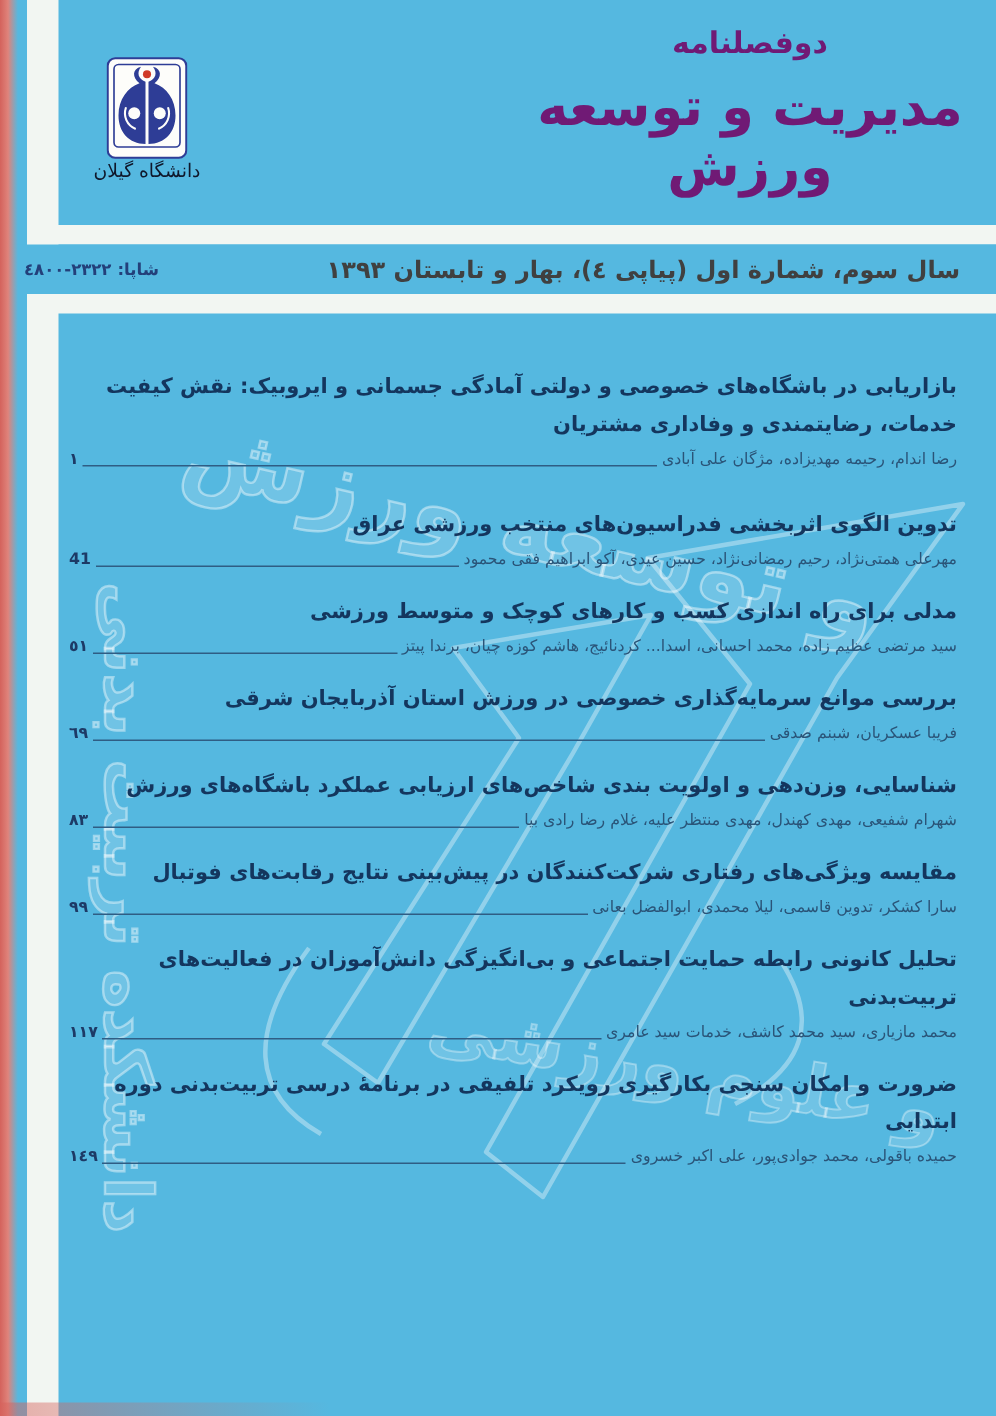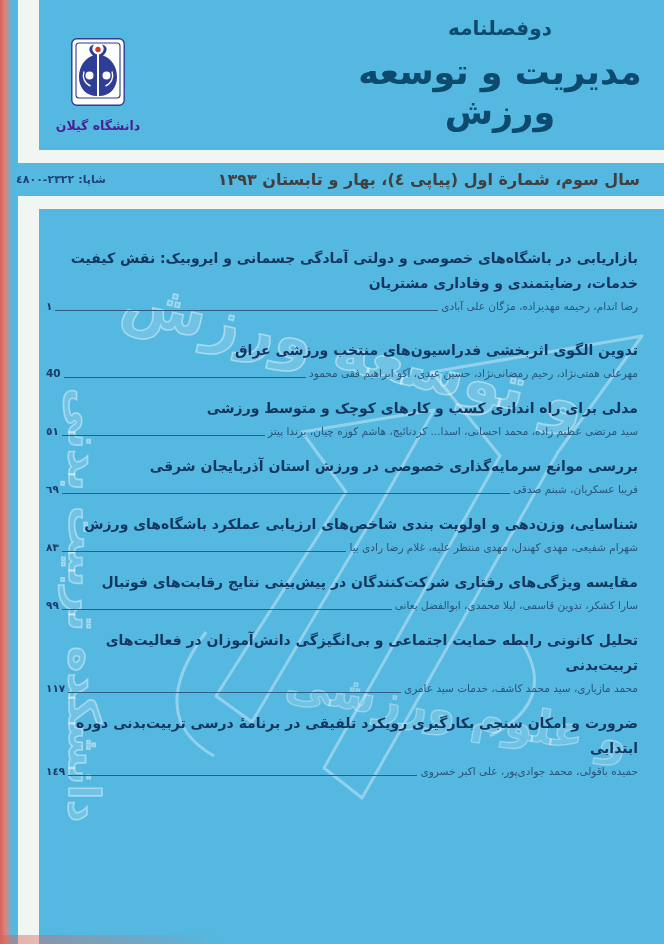--- a/index.html
+++ b/index.html
@@ -21,23 +21,23 @@
   .band-white.top{top:150px;}
   .band-white.bottom{top:196px;}
   .issue-band{position:absolute;left:0;right:0;top:163px;height:33px;background:#55b8e0;z-index:2;}
   .issue-line{position:absolute;top:0;bottom:0;right:24px;display:flex;align-items:center;
     font-size:16px;font-weight:bold;color:#404040;letter-spacing:.2px;}
   .issn{position:absolute;top:0;bottom:0;left:16px;display:flex;align-items:center;gap:4px;
     font-size:11px;font-weight:bold;color:#23407a;}
   
   .logo-block{position:absolute;top:38px;left:50px;width:96px;z-index:3;text-align:center;}
   .logo-box{display:block;margin:0 auto;}
-  .univ-name{margin-top:12px;font-size:12.5px;font-weight:bold;color:#4c1d95;}
+  .univ-name{margin-top:0;font-size:12.5px;font-weight:normal;color:#0f172a;}
   
-  .masthead{position:absolute;top:16px;right:14px;width:300px;text-align:center;z-index:3;color:#0c4a6e;}
+  .masthead{position:absolute;top:16px;right:14px;width:300px;text-align:center;z-index:3;color:#701a75;}
   .journal-type{font-size:20px;font-weight:bold;margin-bottom:12px;}
   .journal-title{font-size:35px;font-weight:800;letter-spacing:.5px;}
   
   .wm{position:absolute;z-index:1;font-weight:bold;color:rgba(255,255,255,.16);
     -webkit-text-stroke:1.6px rgba(255,255,255,.42);white-space:nowrap;pointer-events:none;}
   .wm-1{top:318px;left:150px;width:440px;font-size:62px;transform:rotate(13deg);}
   .wm-2{top:575px;left:-155px;width:470px;height:60px;font-size:44px;text-align:center;transform:rotate(90deg);}
   .wm-3{top:688px;left:320px;width:310px;font-size:46px;transform:rotate(10deg);-webkit-text-stroke:1.3px rgba(255,255,255,.34);}
   .wm-shapes{position:absolute;inset:0;z-index:1;pointer-events:none;}
   
@@ -113,21 +113,21 @@
         <span class="a-page">١</span>
       </div>
     </div>
 
 
     <div class="toc-item">
       <div class="a-title">تدوین الگوی اثربخشی فدراسیون‌های منتخب ورزشی عراق</div>
       <div class="a-row">
         <span class="a-authors">مهرعلی همتی‌نژاد، رحیم رمضانی‌نژاد، حسین عیدی، آکو ابراهیم فقی محمود</span>
         <span class="leader"></span>
-        <span class="a-page">40</span>
+        <span class="a-page">41</span>
       </div>
     </div>
 
     <div class="toc-item">
       <div class="a-title">مدلی برای راه اندازی کسب و کارهای کوچک و متوسط ورزشی</div>
       <div class="a-row">
         <span class="a-authors">سید مرتضی عظیم زاده، محمد احسانی، اسدا... کردنائیج، هاشم کوزه چیان، برندا پیتز</span>
         <span class="leader"></span>
         <span class="a-page">٥١</span>
       </div>

